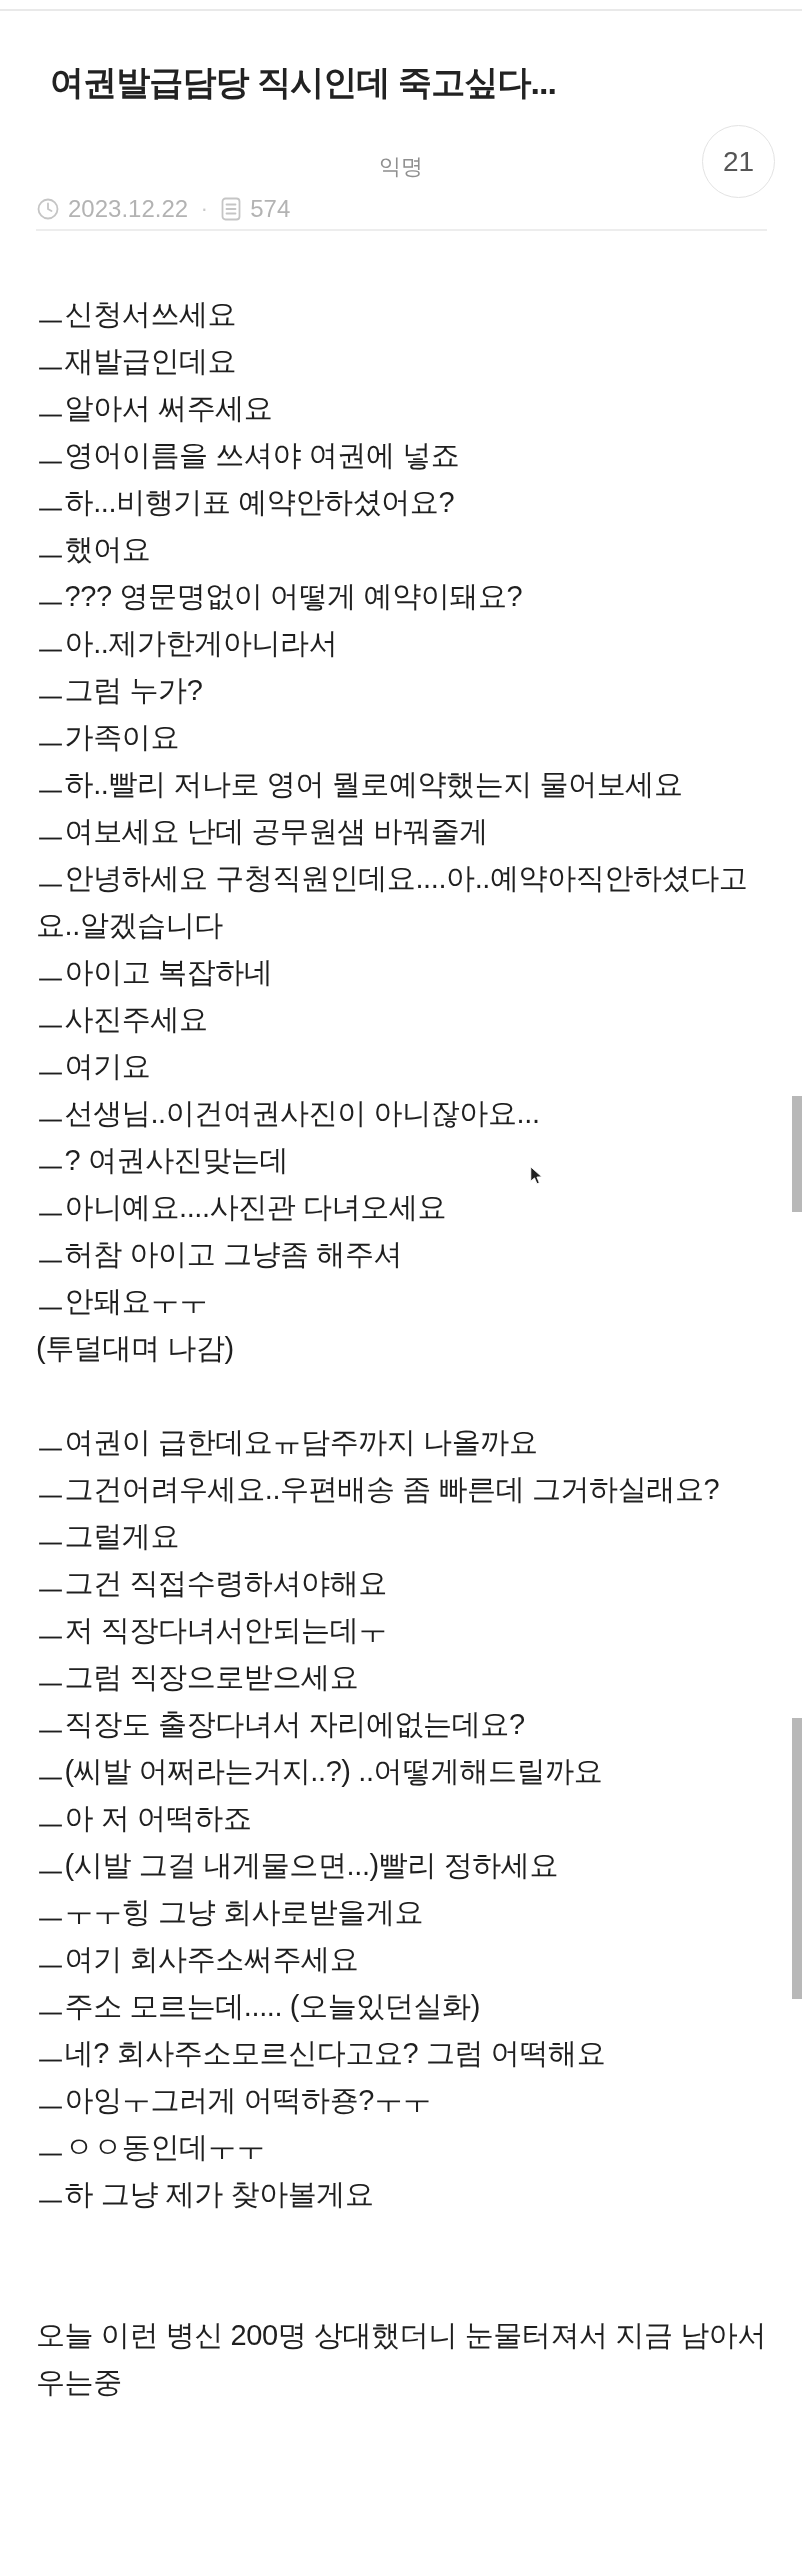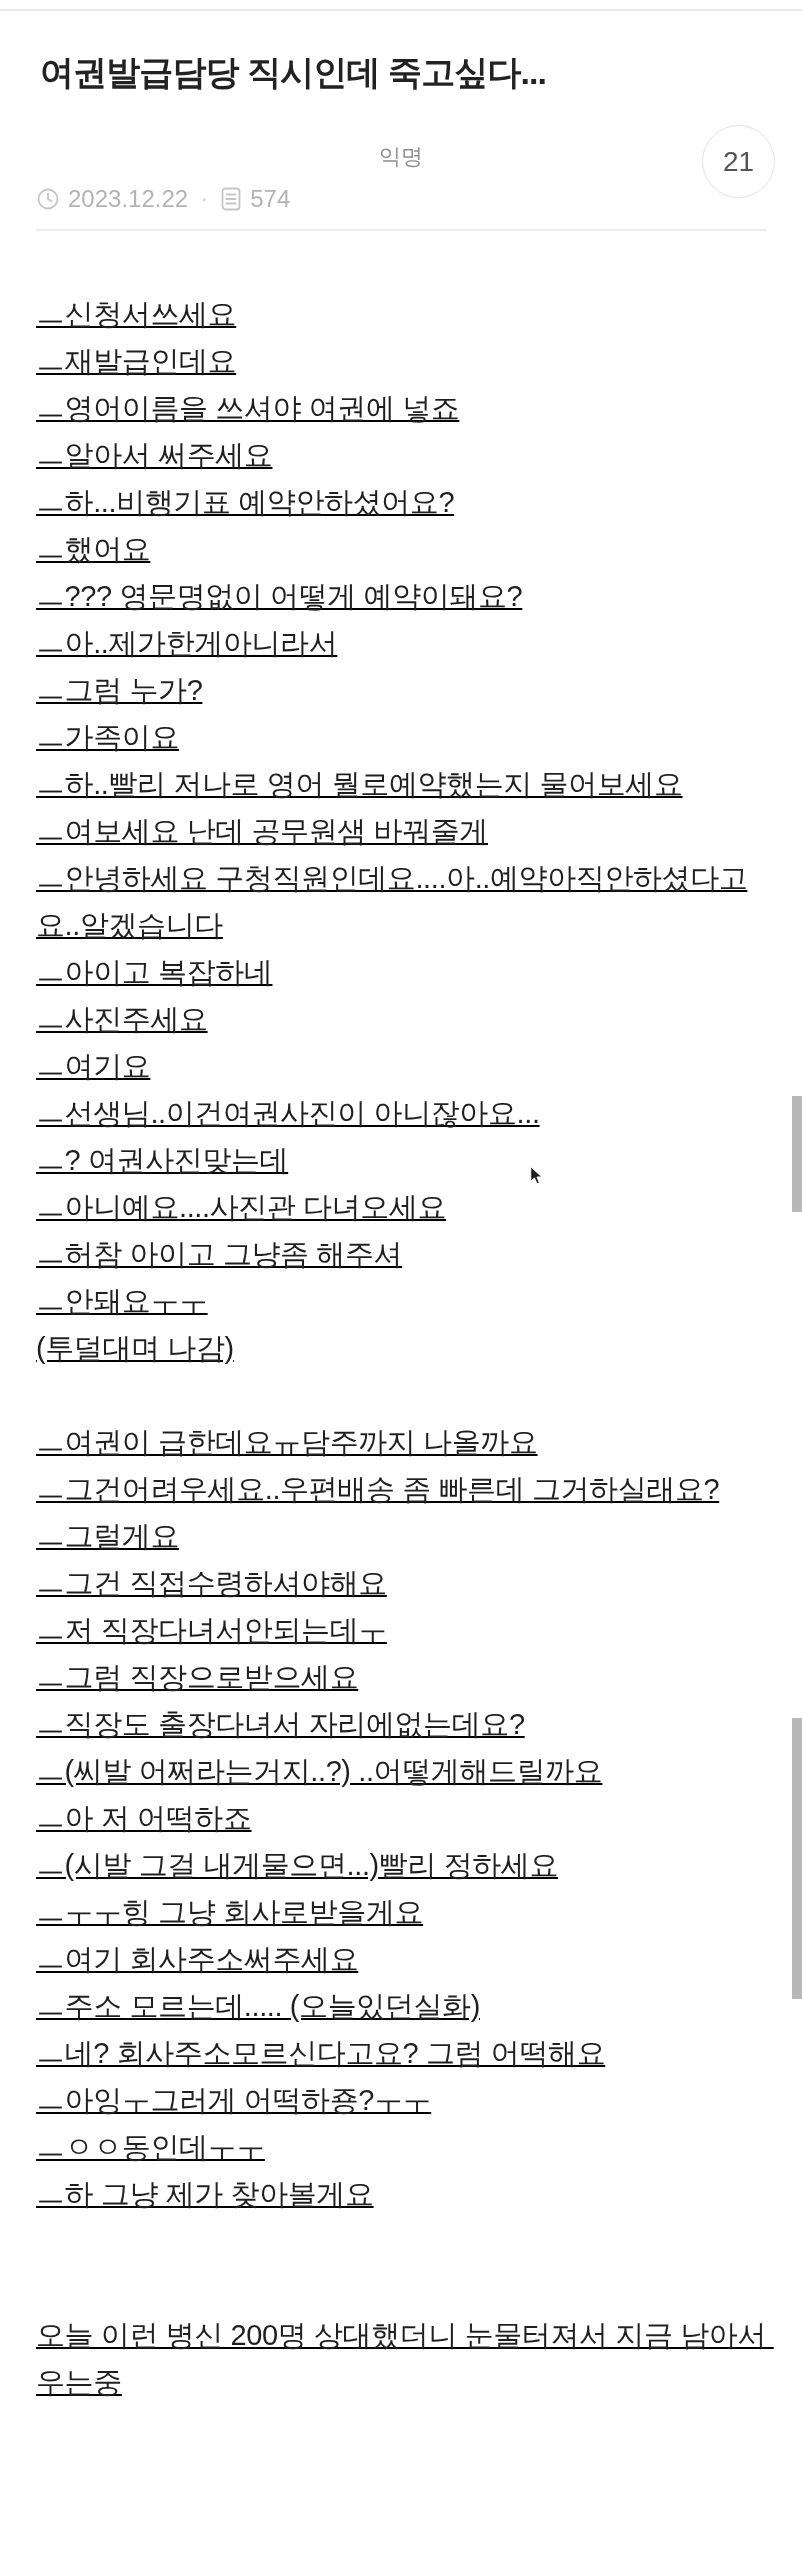--- a/index.html
+++ b/index.html
@@ -3,36 +3,36 @@
 <meta charset="utf-8">
 <style>
   html,body { margin:0; padding:0; background:#fff; }
   .page {
     position:relative; width:802px; height:2576px; background:#ffffff;
     font-family:"Liberation Sans", sans-serif; overflow:hidden;
   }
   .top-hairline { position:absolute; top:9px; left:0; width:802px; height:1.8px; background:#e9e9e9; }
   .header { position:absolute; top:46px; left:36px; right:36px; }
   .post-title {
-    margin:4px; font-size:34px; line-height:45px; font-weight:600;
+    margin:14px; font-size:34px; line-height:45px; font-weight:600;
     color:#222222; letter-spacing:-0.9px;
   }
   .author { margin-top:48px; font-size:22px; line-height:27px; color:#8f8f8f;text-align:center; }
   .meta-row { margin-top:15px; display:flex; align-items:center; color:#b3b3b3; font-size:24px; }
   .meta-icon { display:inline-flex; margin-right:8px; }
   .meta-icon svg { display:block; }
   .dot-sep { margin:0 12.5px; color:#c9c9c9; font-size:21.4px; }
   .comment-badge {
     position:absolute; left:702px; top:125px; width:73px; height:73px;
     border:1.8px solid #e3e3e3; border-radius:50%; background:#ffffff;
     display:flex; align-items:center; justify-content:center;
     font-size:28px; color:#555555; box-sizing:border-box; cursor:pointer;
   }
   .divider { position:absolute; top:229px; left:36px; width:731px; height:1.8px; background:#ededed; }
-  .post-body { position:absolute; top:231px; left:0; width:802px; padding:60px 36px 0; box-sizing:border-box;text-decoration:underline; }
+  .post-body { position:absolute; top:231px; left:0; width:802px; padding:60px 36px 0; box-sizing:border-box; }
   .post-body p.line {
     margin:0; font-size:29px; line-height:47px; min-height:47px;
     color:#1f1f1f; letter-spacing:-0.4px; word-break:break-all; white-space:pre-wrap;
   }
   .scrollbar-seg { position:absolute; right:0; width:9.8px; background:#b8b8b8; }
   .scrollbar-seg.seg-a { top:1096px; height:116px; }
   .scrollbar-seg.seg-b { top:1718px; height:281px; }
   .mouse-cursor { position:absolute; left:529px; top:1166px; width:16px; height:21.4px; }
 </style>
 </head>
@@ -71,23 +71,23 @@
   <div class="divider"></div>
 
   <div class="post-body">
 
       <p class="line">ㅡ신청서쓰세요</p>
 
       <p class="line">ㅡ재발급인데요</p>
 
 
 
+      <p class="line">ㅡ알아서 써주세요</p>
+
       <p class="line">ㅡ영어이름을 쓰셔야 여권에 넣죠</p>
-
-      <p class="line">ㅡ알아서 써주세요</p>
 
       <p class="line">ㅡ하...비행기표 예약안하셨어요?</p>
 
       <p class="line">ㅡ했어요</p>
 
       <p class="line">ㅡ??? 영문명없이 어떻게 예약이돼요?</p>
 
       <p class="line">ㅡ아..제가한게아니라서</p>
 
       <p class="line">ㅡ그럼 누가?</p>

